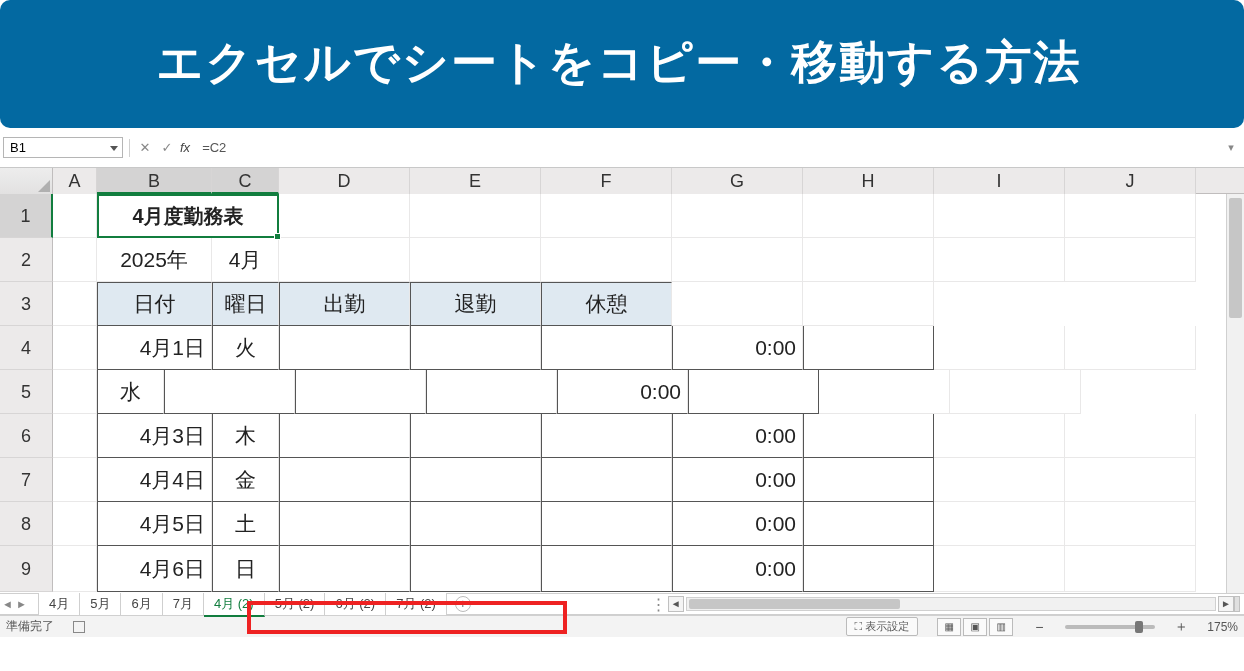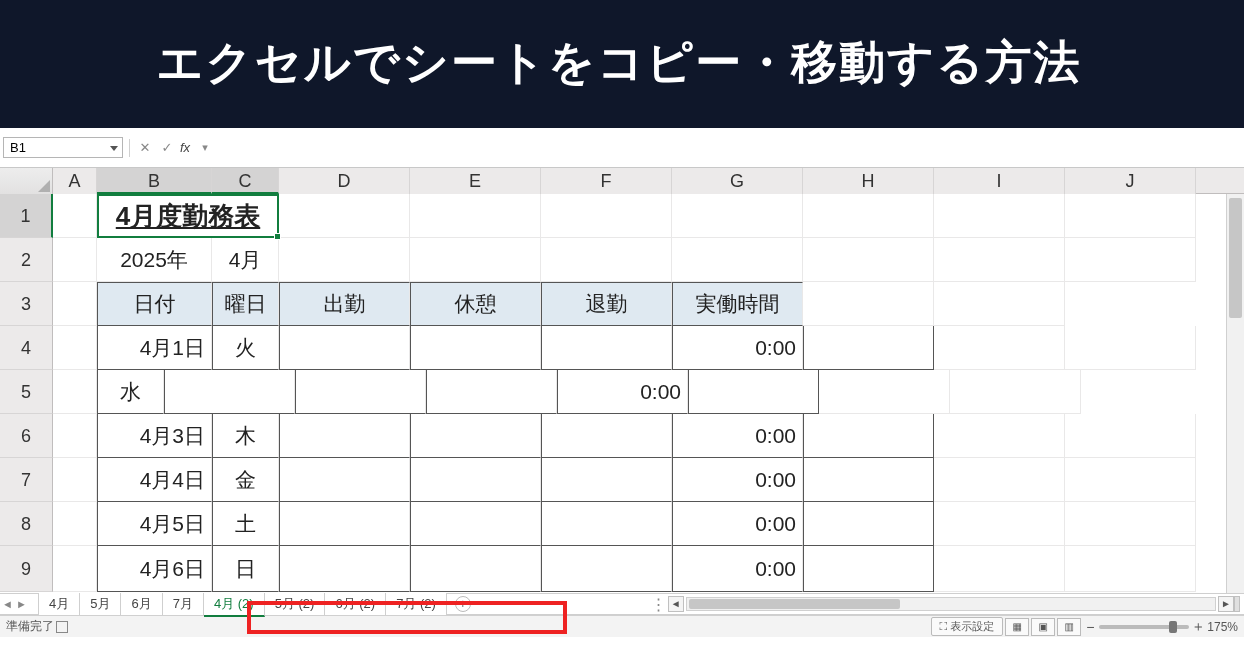--- a/index.html
+++ b/index.html
@@ -5,28 +5,29 @@
   * { box-sizing: border-box; margin: 0; padding: 0; }
   body {
     font-family: "Meiryo", "MS PGothic", sans-serif;
     background: #fff;
     width: 1244px;
     height: 671px;
     overflow: hidden;
     position: relative;
   }
   .banner {
-    background: #0f172a;
+    background: #0369a1;
     color: #fff;
     font-weight: 900;
     font-size: 46px;
     text-align: center;
     padding: 32px 16px 34px 10px;
     letter-spacing: 2px;
     font-family: "Yu Gothic", "Meiryo", sans-serif;
+    border-radius: 10px;
   }
   .fb-row {
     display: flex;
     align-items: center;
     border-bottom: 1px solid #c8c8c8;
     height: 40px;
     background: #fff;
     font-size: 13px;
     position: relative;
   }
@@ -122,21 +123,21 @@
     color:#222;
     position:relative;
   }
   .b-r { justify-content:flex-end;text-align:center; }
   .b-c { justify-content:center; }
   .bd-t { border-top:1px solid #555; }
   .bd-b { border-bottom:1px solid #555; }
   .bd-l { border-left:1px solid #555; }
   .bd-rr { border-right:1px solid #555; }
   .hdr-cell { background:#dfe9f1; text-align:center; justify-content:center; }
-  .title-cell { font-weight:bold; font-size:26px;text-decoration:underline; }
+  .title-cell { font-weight:bold; font-size:20px; }
   .sel-overlay {
     position:absolute;
     border:2px solid #117d3e;
     pointer-events:none;
     z-index:5;
   }
   .sel-handle {
     position:absolute; right:-4px; bottom:-4px;
     width:7px;height:7px;background:#117d3e;border:1px solid #fff;
   }
@@ -192,21 +193,21 @@
   }
 
   .status-row {
     display:flex; align-items:center;
     height:22px;
     background:#f3f3f3;
     border-top:1px solid #d0d0d0;
     font-size:12px;
     color:#555;
     padding:0 6px;
-    gap:2px;
+    gap:19px;
   }
   .status-flex { flex:1; }
   .disp-btn {
     border:1px solid #bbb;
     padding:1px 8px;
     background:#fafafa;
     border-radius:2px;
     font-size:11px;
   }
   .view-btns { display:flex; gap:2px; }
@@ -226,20 +227,21 @@
 <div class="banner">
   <span>エクセルでシートをコピー・移動する方法</span>
 </div>
 
 <div class="fb-row">
   <div class="name-box">B1</div>
   <div class="fb-div"></div>
   <div class="fb-btn">✕</div>
   <div class="fb-btn">✓</div>
   <div class="fx-lbl">fx</div>
+  <input class="formula-input" value="=C2" style="">
   <div class="fb-expand">▾</div>
 </div>
 
 <div class="sheet-area">
 
   <div class="col-hdr-row">
     <div class="corner"></div>
     <div class="ch cA">A</div>
     <div class="ch cB sel">B</div>
     <div class="ch cC sel">C</div>
@@ -278,23 +280,22 @@
     <div class="cell cI"></div>
     <div class="cell cJ"></div>
   </div>
 
   <div class="grid-row">
     <div class="row-hdr">3</div>
     <div class="cell cA"></div>
     <div class="cell cB hdr-cell bd-t bd-l bd-b">日付</div>
     <div class="cell cC hdr-cell bd-t bd-b bd-l">曜日</div>
     <div class="cell cD hdr-cell bd-t bd-b bd-l">出勤</div>
+    <div class="cell cE hdr-cell bd-t bd-b bd-l">退勤</div>
     <div class="cell cF hdr-cell bd-t bd-b bd-l">休憩</div>
-    <div class="cell cE hdr-cell bd-t bd-b bd-l">退勤</div>
-    <div class="cell cG hdr-cell bd-t bd-b bd-l">実働時間</div>
     <div class="cell cI"></div>
     <div class="cell cJ"></div>
   </div>
 
   <div class="grid-row">
     <div class="row-hdr">4</div>
     <div class="cell cA"></div>
     <div class="cell cB b-r bd-l bd-b">4月1日</div>
     <div class="cell cC b-c bd-l bd-b">火</div>
     <div class="cell cD bd-l bd-b"></div>

